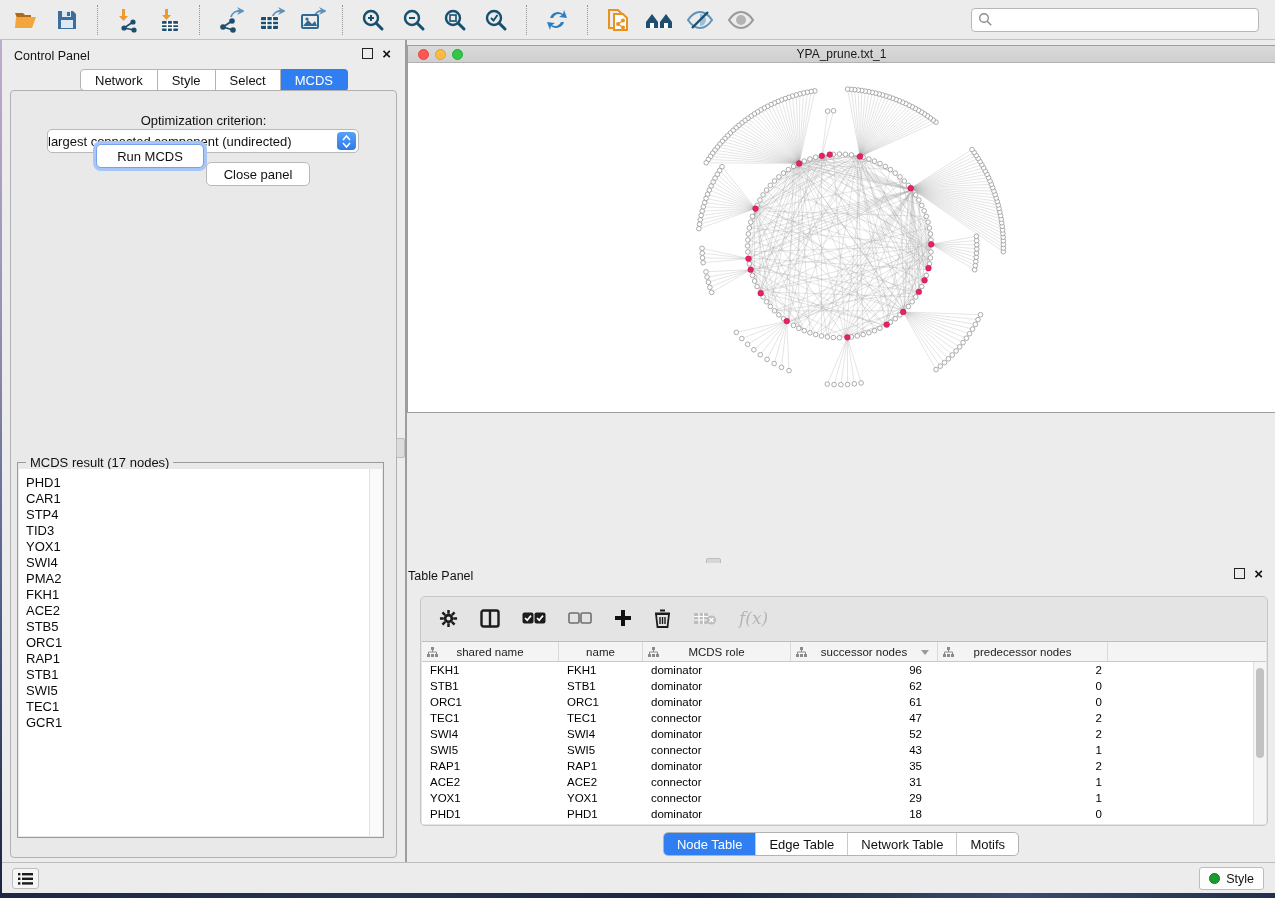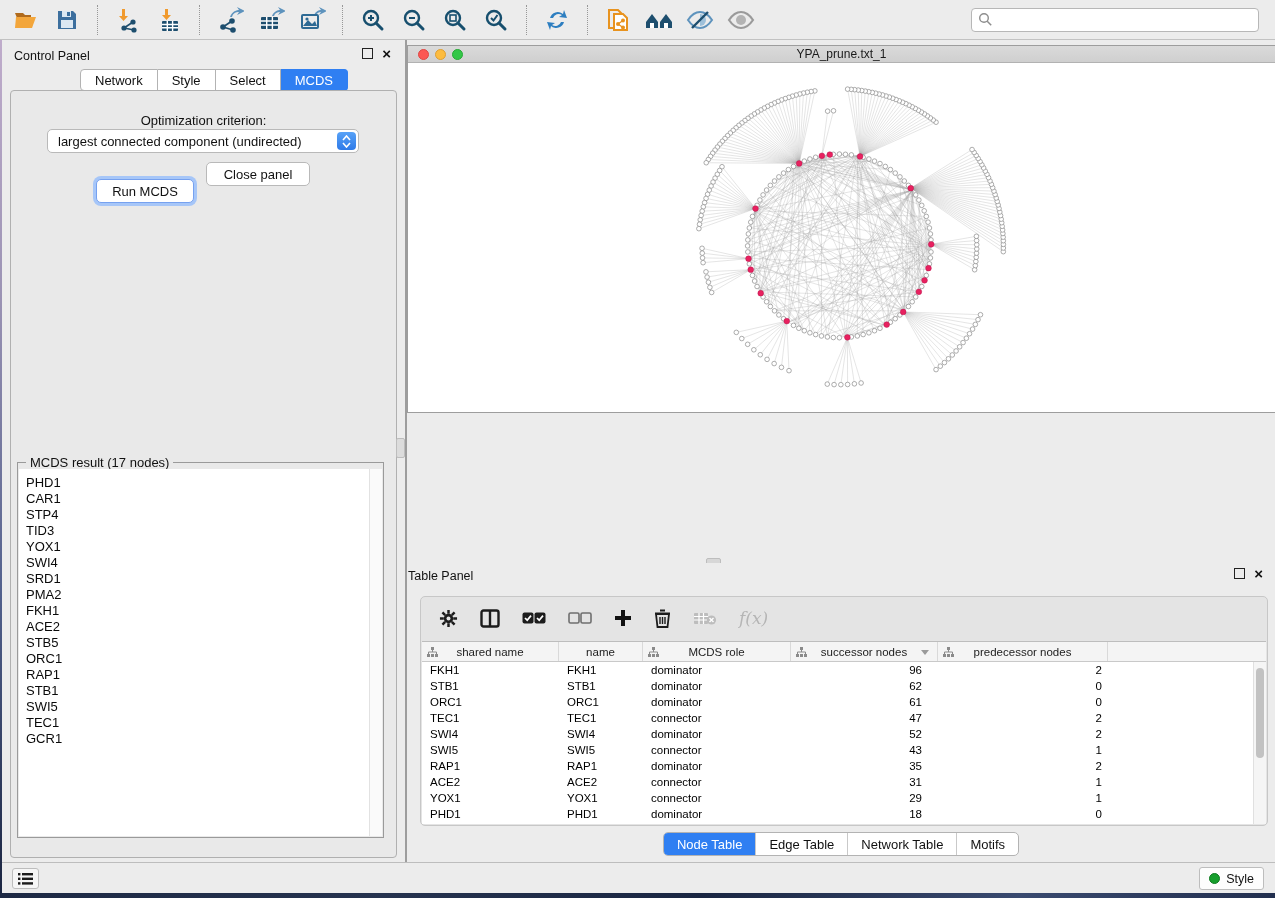--- a/index.html
+++ b/index.html
@@ -30,28 +30,28 @@
   .cp-tab{height:22px;padding:0 14px;background:#fff;border:1px solid #b3b3b3;border-left:none;
     font-size:13px;display:flex;align-items:center;color:#111}
   .cp-tab:first-child{border-left:1px solid #b3b3b3;border-radius:4px 0 0 4px}
   .cp-tab:last-child{border-radius:0 4px 4px 0}
   .cp-tab.active{background:#2f7ff2;border-color:#2f7ff2;color:#fff}
   .cp-pane{position:absolute;left:8px;right:8px;top:50px;bottom:4px;background:#e9e9e9;
     border:1px solid #b0b0b0;border-radius:4px}
   .opt-label{position:absolute;left:0;right:0;top:22px;text-align:center;font-size:13px;color:#111}
   .opt-select{position:absolute;left:36px;right:37px;top:38px;height:24px;background:#fff;
     border:1px solid #b9b9b9;border-radius:5px;display:flex;align-items:center;font-size:13px;
-    padding-left:10px;color:#111}
+    color:#111}
   .opt-stepper{position:absolute;right:2px;top:2px;width:19px;height:18px;border-radius:4px;
     background:linear-gradient(#58a2f7,#2e7ae8);display:flex;flex-direction:column;
     align-items:center;justify-content:center;gap:1px}
   .btn{height:24px;background:#fff;border:1px solid #b9b9b9;border-radius:5px;font-size:13px;
     color:#111;display:flex;align-items:center;justify-content:center;
     font-family:"Liberation Sans",sans-serif}
-  .run-btn{position:absolute;left:85px;top:88px;width:98px;border-color:#76a1ef;
+  .run-btn{position:absolute;left:85px;top:53px;width:108px;border-color:#76a1ef;
     box-shadow:0 0 0 3px #a6c6f8}
   .closep-btn{position:absolute;left:195px;top:71px;width:104px}
   .result-group{position:absolute;left:6px;right:12px;top:371px;bottom:19px;border:1px solid #9a9a9a}
   .result-title{position:absolute;left:8px;top:-8px;background:#e9e9e9;padding:0 4px;
     font-size:13px;color:#111}
   .result-list{position:absolute;left:1px;right:14px;top:6px;bottom:1px;background:#fff;
     overflow:hidden;padding:6px 0 0 7px;font-size:13px;line-height:16px;color:#0a0a0a}
   .result-scroll{position:absolute;right:1px;top:6px;bottom:1px;width:13px;background:#fafafa;
     border-left:1px solid #e2e2e2}
   .list-item{height:16px}
@@ -295,21 +295,20 @@
       <div class="btn closep-btn">Close panel</div>
       <div class="result-group">
         <div class="result-title">MCDS result (17 nodes)</div>
         <div class="result-list">
             <div class="list-item">PHD1</div>
             <div class="list-item">CAR1</div>
             <div class="list-item">STP4</div>
             <div class="list-item">TID3</div>
             <div class="list-item">YOX1</div>
             <div class="list-item">SWI4</div>
-            <div class="list-item">SRD1</div>
             <div class="list-item">PMA2</div>
             <div class="list-item">FKH1</div>
             <div class="list-item">ACE2</div>
             <div class="list-item">STB5</div>
             <div class="list-item">ORC1</div>
             <div class="list-item">RAP1</div>
             <div class="list-item">STB1</div>
             <div class="list-item">SWI5</div>
             <div class="list-item">TEC1</div>
             <div class="list-item">GCR1</div>

